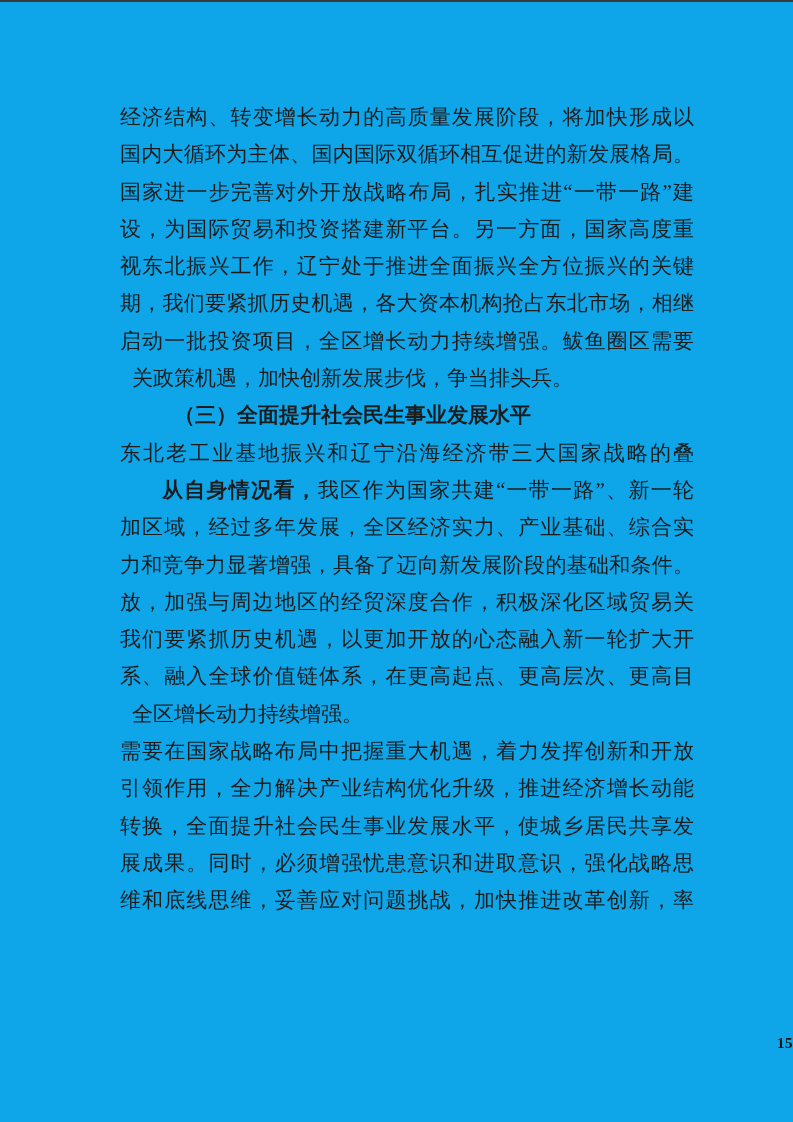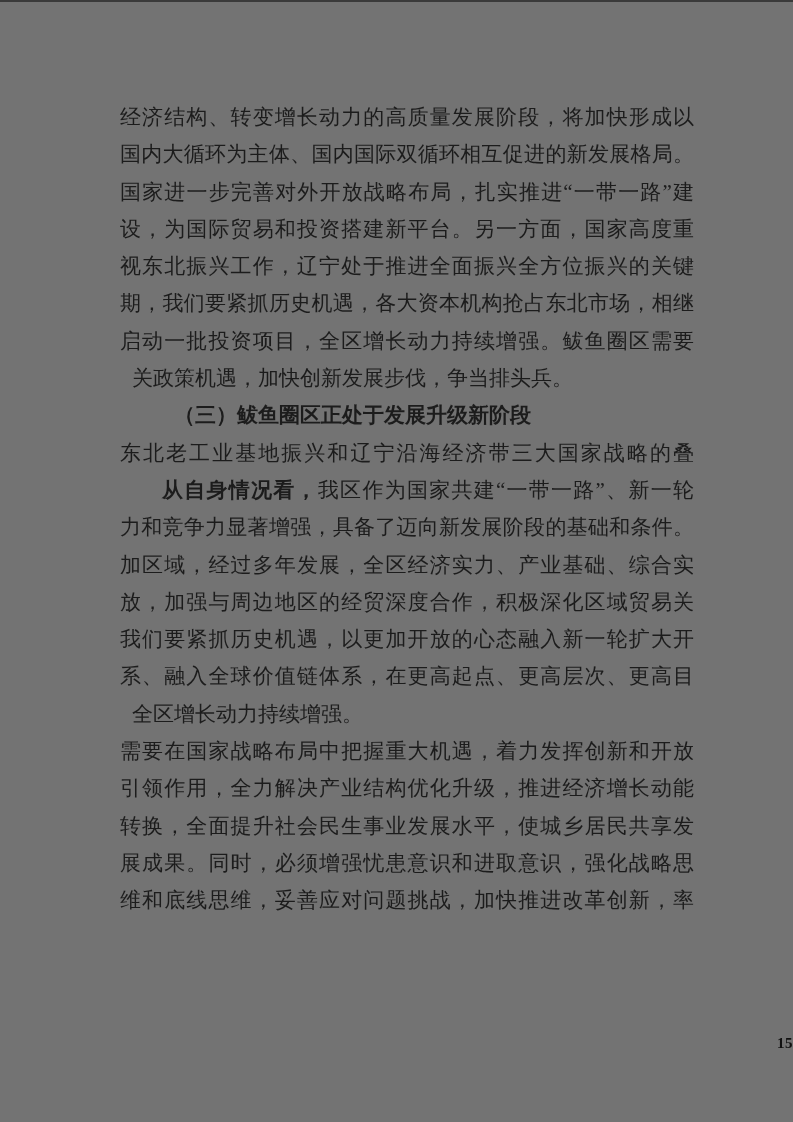--- a/index.html
+++ b/index.html
@@ -8,21 +8,21 @@
     background: #ffffff;
     width: 793px;
     height: 1122px;
     overflow: hidden;
     font-family: "Liberation Serif", "DejaVu Serif", serif;
   }
   .page {
     position: relative;
     width: 793px;
     height: 1122px;
-    background: #737373;
+    background: #0ea5e9;
     color: #1f1f1f;
   }
   .scan-top-line {
     position: absolute;
     top: 0;
     left: 0;
     width: 100%;
     height: 2px;
     background: #3a3a3a;
   }
@@ -78,25 +78,25 @@
 
   <div class="doc-body" id="doc-body">
       <div class="line"><span>经济结构、转变增长动力的高质量发展阶段，将加快形成以</span></div>
       <div class="line"><span>国内大循环为主体、国内国际双循环相互促进的新发展格局。</span></div>
       <div class="line"><span>国家进一步完善对外开放战略布局，扎实推进“一带一路”建</span></div>
       <div class="line"><span>设，为国际贸易和投资搭建新平台。另一方面，国家高度重</span></div>
       <div class="line"><span>视东北振兴工作，辽宁处于推进全面振兴全方位振兴的关键</span></div>
       <div class="line"><span>期，我们要紧抓历史机遇，各大资本机构抢占东北市场，相继</span></div>
       <div class="line"><span>启动一批投资项目，全区增长动力持续增强。鲅鱼圈区需要</span></div>
       <div class="line nofill"><span>关政策机遇，加快创新发展步伐，争当排头兵。</span></div>
-      <div class="line nofill indent heading-line"><span class="seg-bold">（三）鲅鱼圈区正处于发展升级新阶段</span></div>
+      <div class="line nofill indent heading-line"><span class="seg-bold">（三）全面提升社会民生事业发展水平</span></div>
       <div class="line"><span>东北老工业基地振兴和辽宁沿海经济带三大国家战略的叠</span></div>
       <div class="line indent"><span class="seg-bold">从自身情况看，</span><span>我区作为国家共建“一带一路”、新一轮</span></div>
+      <div class="line"><span>加区域，经过多年发展，全区经济实力、产业基础、综合实</span></div>
       <div class="line"><span>力和竞争力显著增强，具备了迈向新发展阶段的基础和条件。</span></div>
-      <div class="line"><span>加区域，经过多年发展，全区经济实力、产业基础、综合实</span></div>
       <div class="line"><span>放，加强与周边地区的经贸深度合作，积极深化区域贸易关</span></div>
       <div class="line"><span>我们要紧抓历史机遇，以更加开放的心态融入新一轮扩大开</span></div>
       <div class="line"><span>系、融入全球价值链体系，在更高起点、更高层次、更高目</span></div>
       <div class="line nofill"><span>全区增长动力持续增强。</span></div>
       <div class="line"><span>需要在国家战略布局中把握重大机遇，着力发挥创新和开放</span></div>
       <div class="line"><span>引领作用，全力解决产业结构优化升级，推进经济增长动能</span></div>
       <div class="line"><span>转换，全面提升社会民生事业发展水平，使城乡居民共享发</span></div>
       <div class="line"><span>展成果。同时，必须增强忧患意识和进取意识，强化战略思</span></div>
       <div class="line"><span>维和底线思维，妥善应对问题挑战，加快推进改革创新，率</span></div>
     </div>

